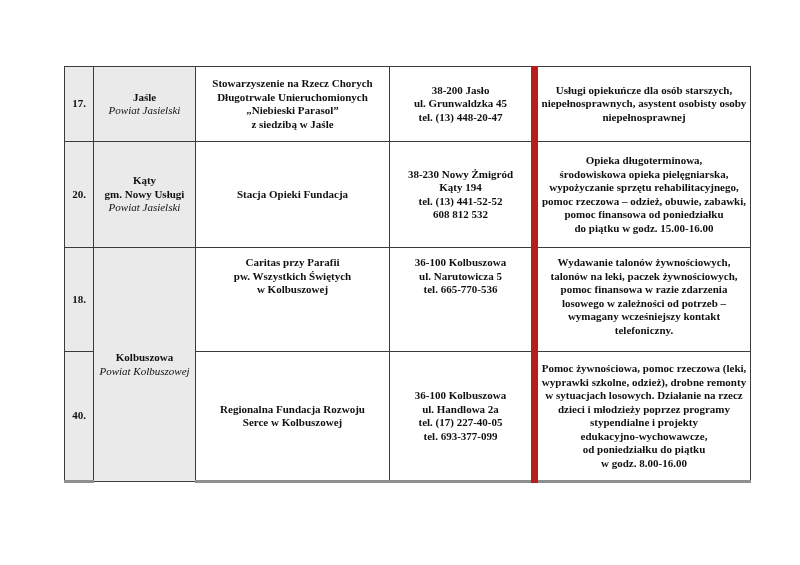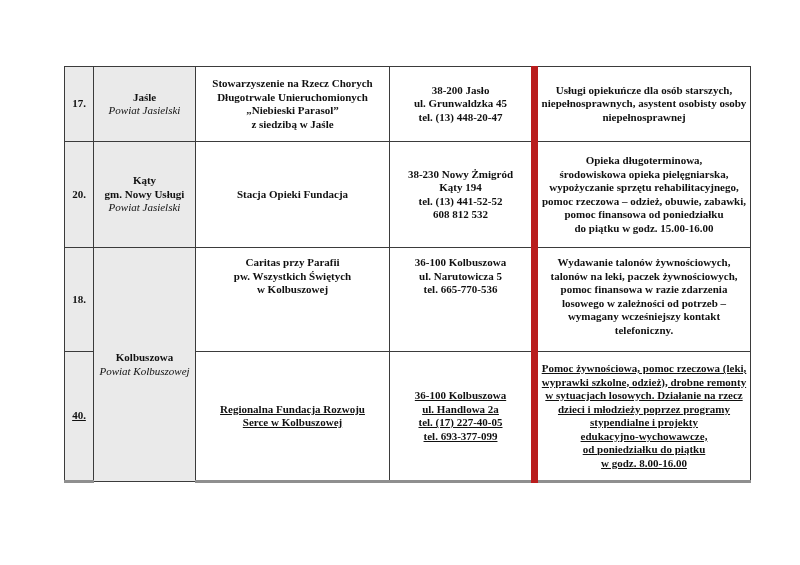--- a/index.html
+++ b/index.html
@@ -38,21 +38,20 @@
     white-space: pre-line;
   }
   td.shade {
     background: #eaeaea;
   }
   td.svc {
     border-left: 7px solid #b91c1c;
   }
   tr.last-row td {
     border-bottom: 3px solid #8f8f8f;
-    text-decoration: underline;
   }
   td.va-top {
     vertical-align: top;
     padding-top: 8px;
   }
   .powiat {
     display: block;
     font-style: italic;
     font-weight: normal;
   }

